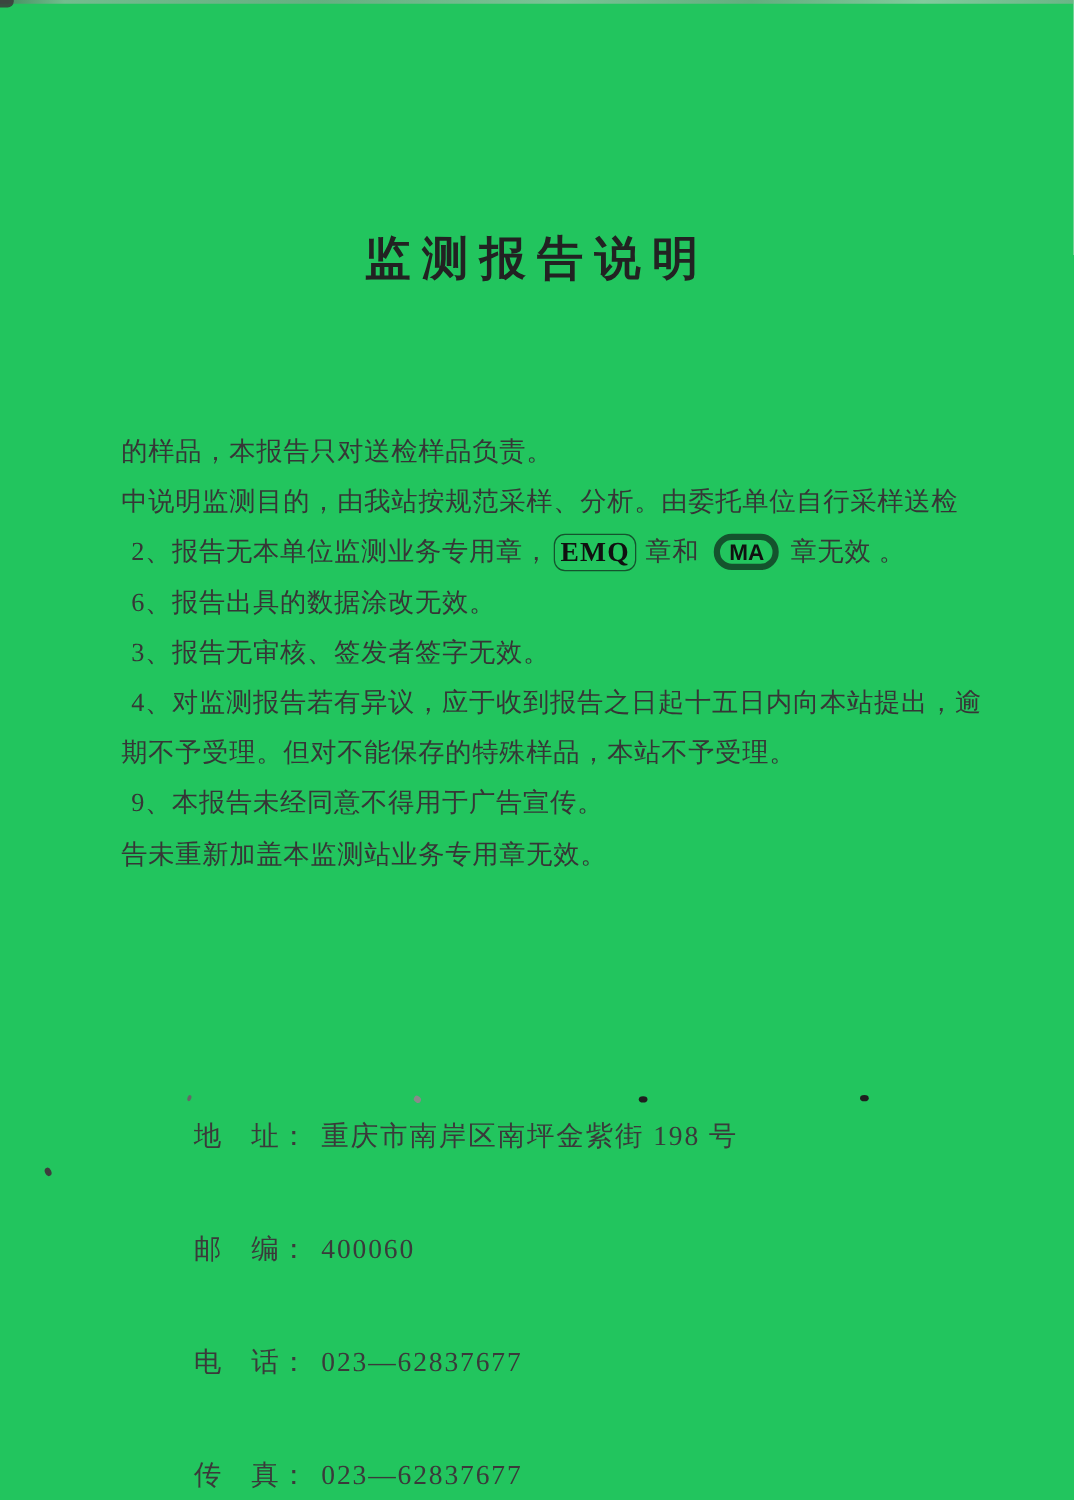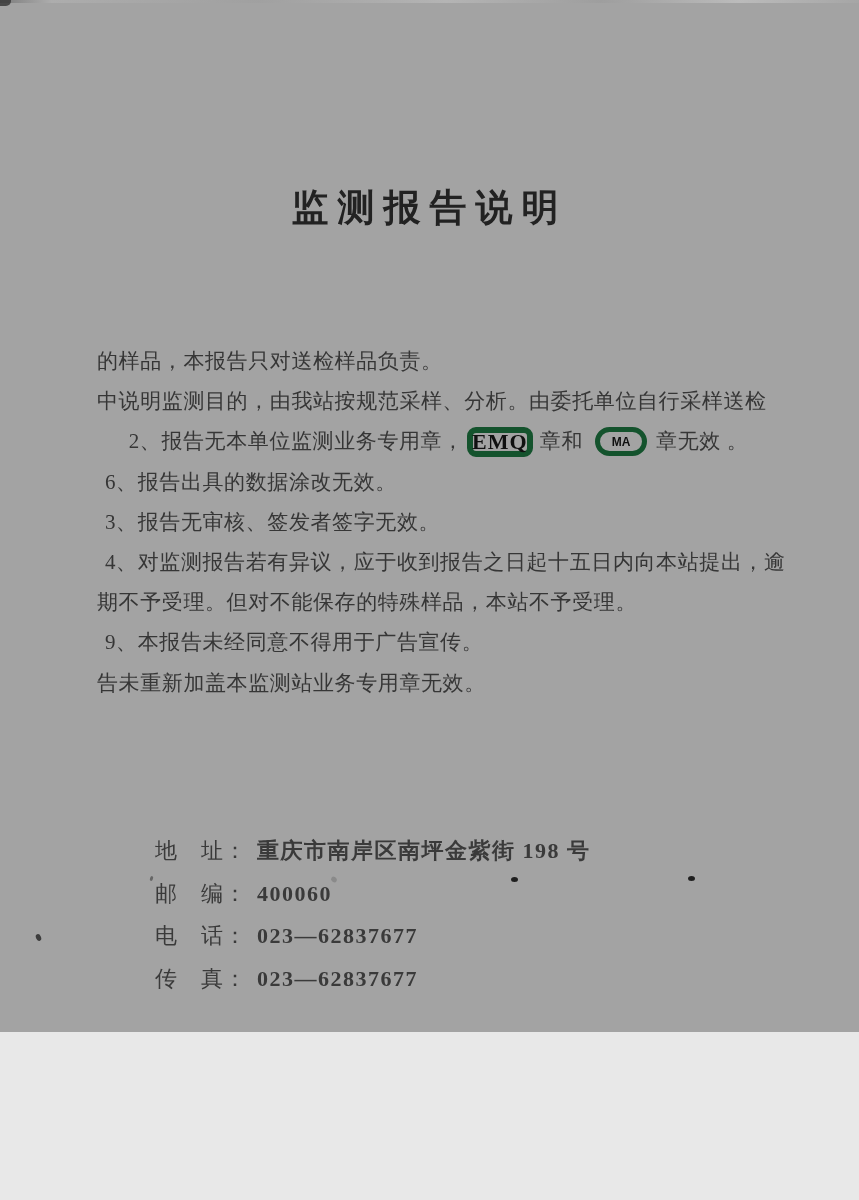--- a/index.html
+++ b/index.html
@@ -3,22 +3,22 @@
 <meta charset="utf-8">
 <style>
   html, body {
     margin: 0;
     padding: 0;
     background: #e8e8e8;
   }
   .page {
     position: relative;
     width: 859px;
-    height: 1032px;
-    background: #a3a3a3;
+    height: 1200px;
+    background: #22c55e;
     overflow: hidden;
     font-family: "Liberation Serif", "DejaVu Serif", serif;
     color: #333;
   }
   
   .top-edge-line {
     position: absolute;
     top: 0; left: 0;
     width: 100%; height: 3px;
     background: linear-gradient(90deg,
@@ -68,72 +68,71 @@
     height: 40.2px;
     line-height: 23px;
     letter-spacing: 0.6px;
     white-space: nowrap;
     color: #363636;
   }
   .doc-line.first-line { padding-left: 8px; }
   .doc-line.stamp-line {
     display: flex;
     align-items: flex-start;
-    justify-content: center;
   }
   .stamp {
     display: inline-flex;
     align-items: center;
     justify-content: center;
     box-sizing: border-box;
     font-weight: bold;
     color: #101010;
-    border: 6px solid #14532d;
+    border: 1px solid #14532d;
     line-height: 1;
     flex: none;
   }
   .stamp.emq-stamp {
     width: 66px; height: 30px;
     border-radius: 9px;
     font-size: 22px;
     letter-spacing: 1px;
     margin: -3px 7px 0 3px;
   }
   .stamp.ma-stamp {
     width: 52px; height: 29px;
     border-width: 5px;
     border-radius: 15px;
     font-family: "Liberation Sans", "DejaVu Sans", sans-serif;
-    font-size: 12px;
+    font-size: 18px;
     letter-spacing: 0px;
     margin: -3px 9px 0 12px;
   }
 
   .contact-block {
     position: absolute;
     left: 155px;
     top: 830px;
     font-size: 22px;
     color: #3a3a3a;
   }
   .contact-row {
     height: 42.5px;
     display: flex;
-    align-items: center;
+    align-items: flex-end;
     line-height: 24px;
     white-space: nowrap;
+    margin-top: 48px;
   }
   .contact-label {
     letter-spacing: 1px;
     margin-right: 10px;
     flex: none;
   }
   .contact-value {
     letter-spacing: 1.5px;
-    font-weight: bold;
   }
 </style>
 </head>
 <body>
 
 <div class="page">
 
   <div class="top-edge-line"></div>
   <div class="corner-nub"></div>
 

